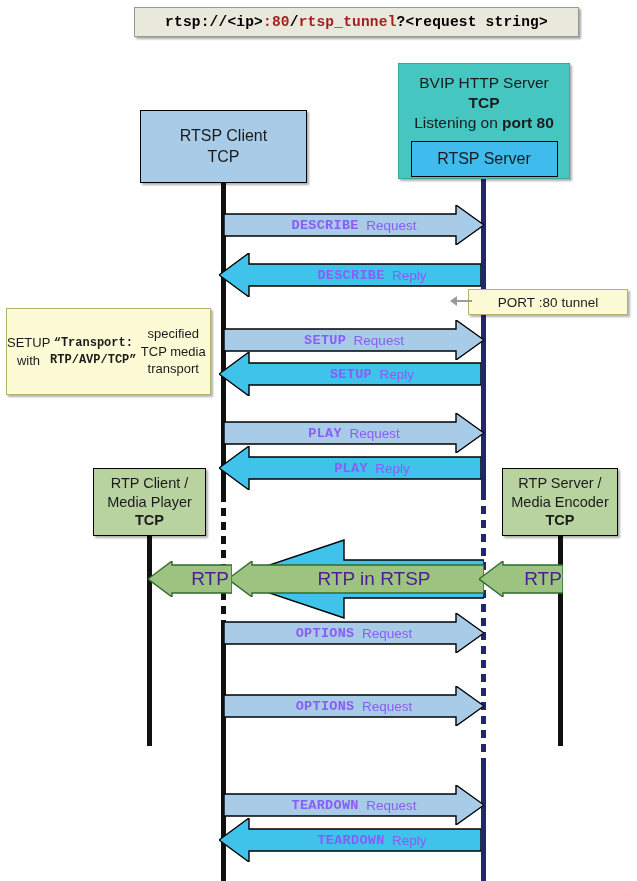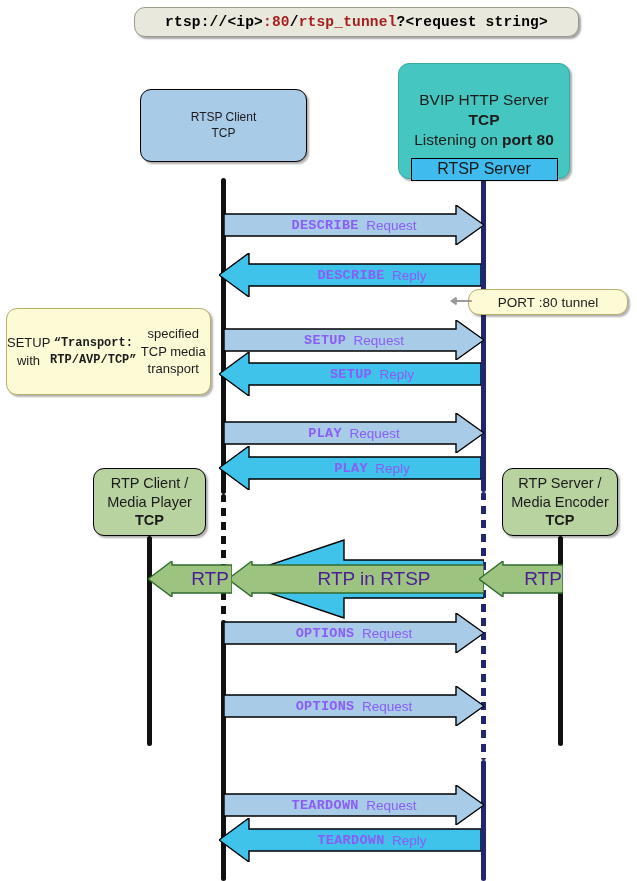--- a/index.html
+++ b/index.html
@@ -4,21 +4,21 @@
 <style>
   html,body{margin:0;padding:0;}
   body{
     width:637px;height:881px;
     background:#ffffff;
     font-family:"Liberation Sans", sans-serif;
     position:relative;
     overflow:hidden;
   }
   #stage{position:absolute;left:0;top:0;width:637px;height:881px;}
-  .abs{position:absolute;box-sizing:border-box;border-radius:11px;}
+  .abs{position:absolute;box-sizing:border-box;}
 
   
   #url-banner{
     left:134px;top:7px;width:445px;height:30px;
     background:#e8e8dc;border:1px solid #9a9a8c;
     box-shadow:2px 2px 2px rgba(0,0,0,.35);
     display:flex;align-items:center;justify-content:center;
     font-family:"Liberation Mono","DejaVu Sans Mono",monospace;
     font-weight:bold;font-size:14.5px;color:#000;letter-spacing:.2px;
     white-space:pre;
@@ -40,24 +40,24 @@
   }
   .lifeline-green{background:#111;width:5px;}
 
   
   .node{
     border:1.5px solid #000;
     display:flex;flex-direction:column;align-items:center;justify-content:center;
     text-align:center;line-height:1.28;color:#1b1b1b;
     box-shadow:2px 2px 2px rgba(0,0,0,.32);
   }
-  #rtsp-client{left:140px;top:89px;width:167px;height:73px;background:#a8cbe8;font-size:12px;}
+  #rtsp-client{left:140px;top:110px;width:167px;height:73px;background:#a8cbe8;font-size:16px;}
   #server-outer{
     left:398px;top:63px;width:172px;height:116px;background:#45c6c0;
-    border:1.5px solid #3aa9a4;justify-content:flex-start;padding-top:26px;font-size:15.5px;
+    border:1.5px solid #3aa9a4;justify-content:flex-start;padding-top:9px;font-size:15.5px;
   }
   #rtsp-server-inner{
     width:145px;height:34px;margin-top:9px;background:#3fbced;border:1.5px solid #000;
     display:flex;align-items:center;justify-content:center;font-size:16px;box-shadow:none;
   }
   #rtp-client{left:93px;top:468px;width:113px;height:68px;background:#b9d3a0;font-size:14.5px;}
   #rtp-server{left:502px;top:468px;width:116px;height:68px;background:#b9d3a0;font-size:14.5px;text-align:center;}
 
   
   .note{

